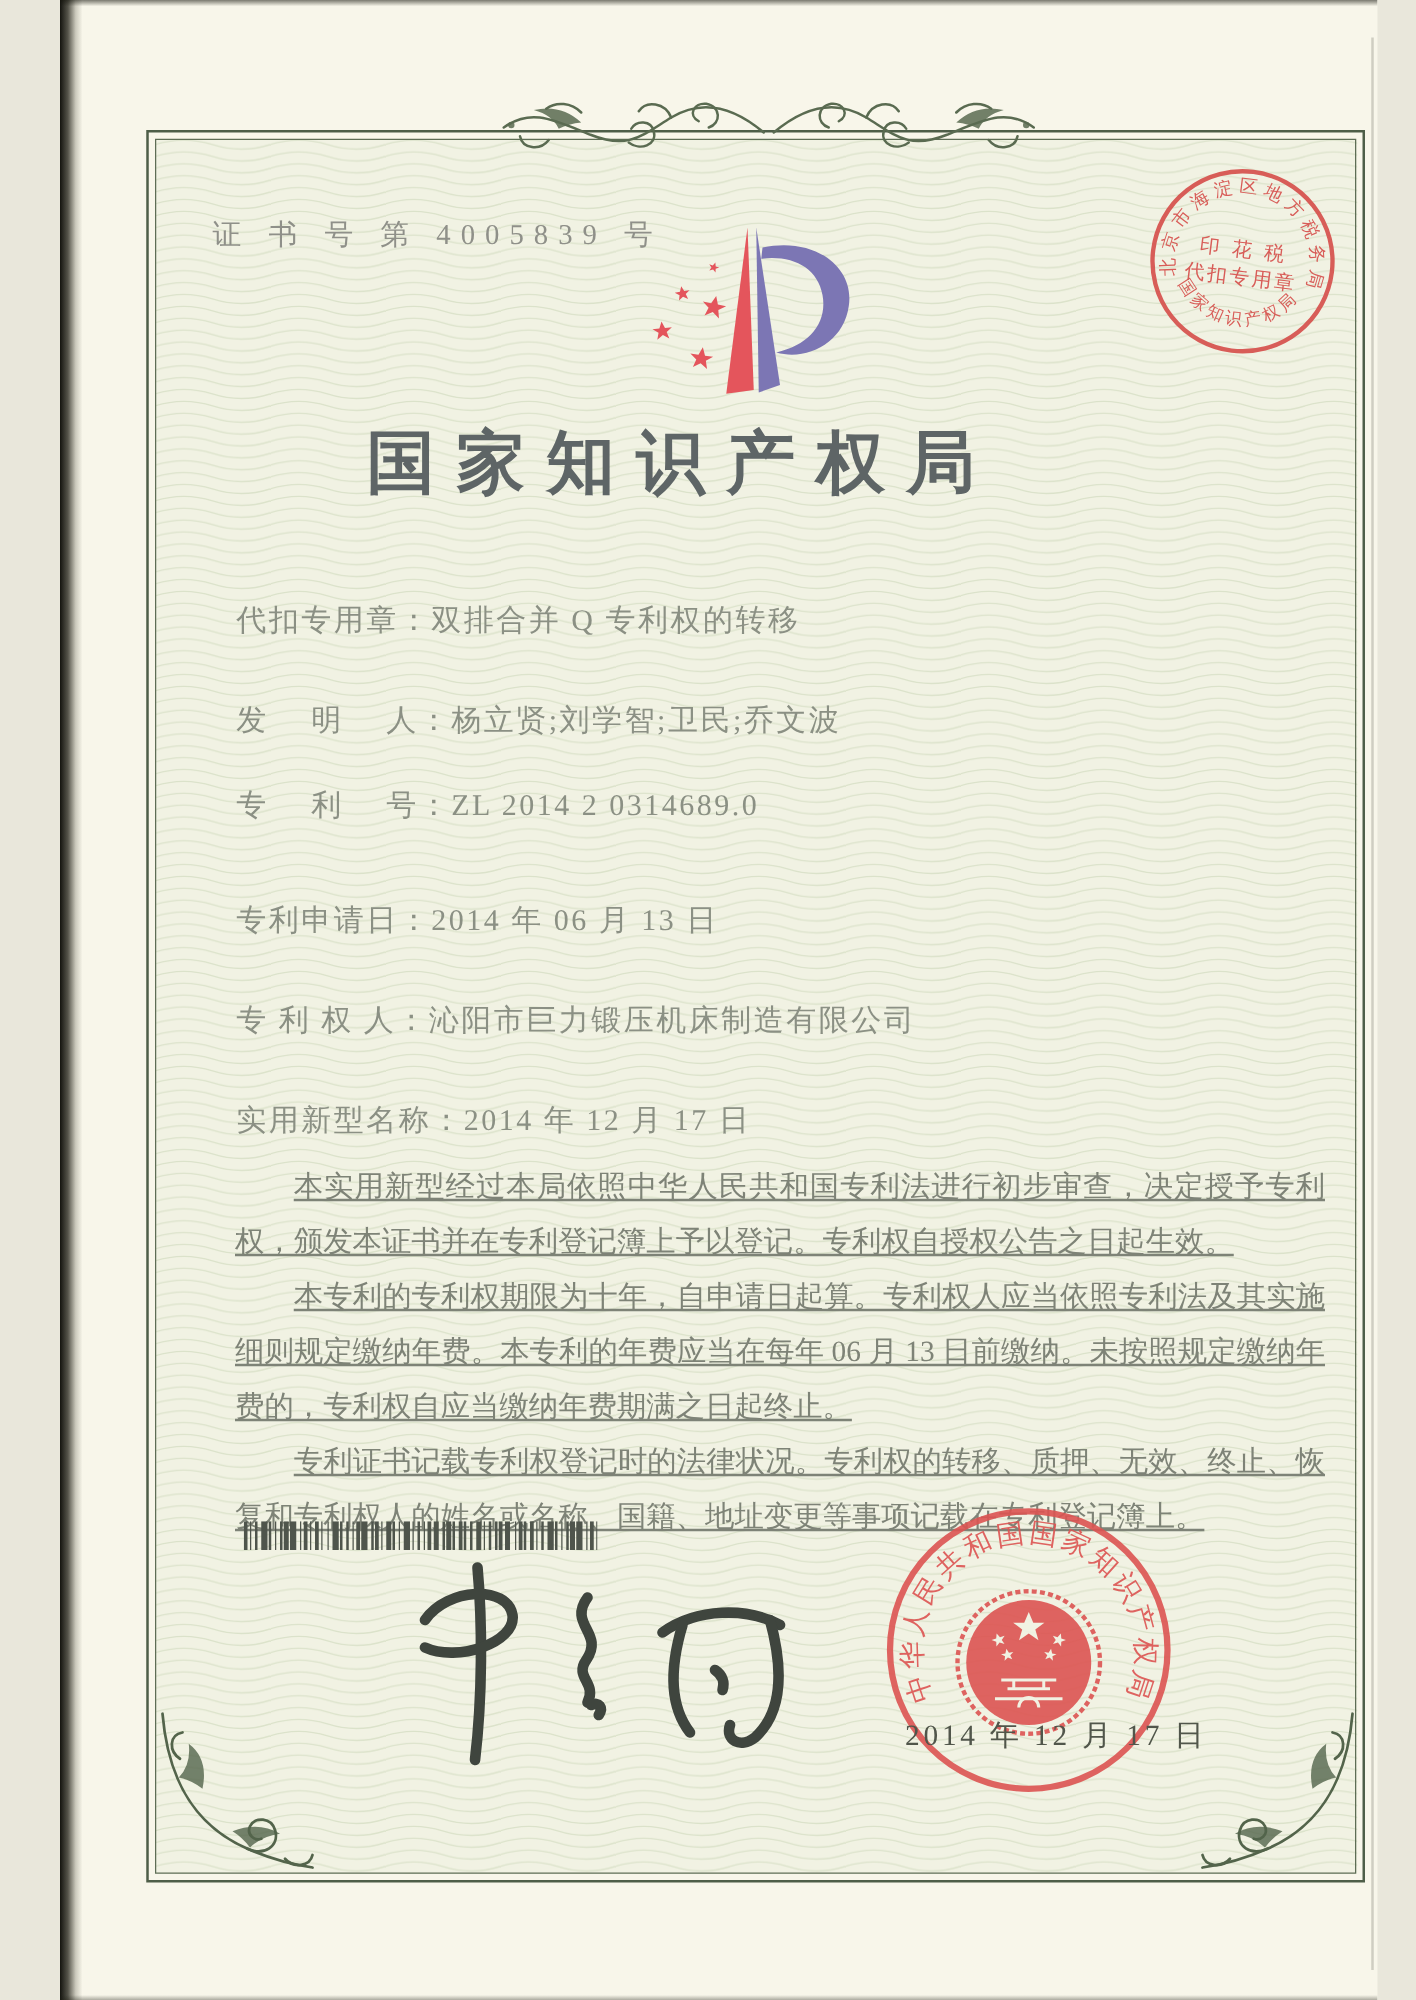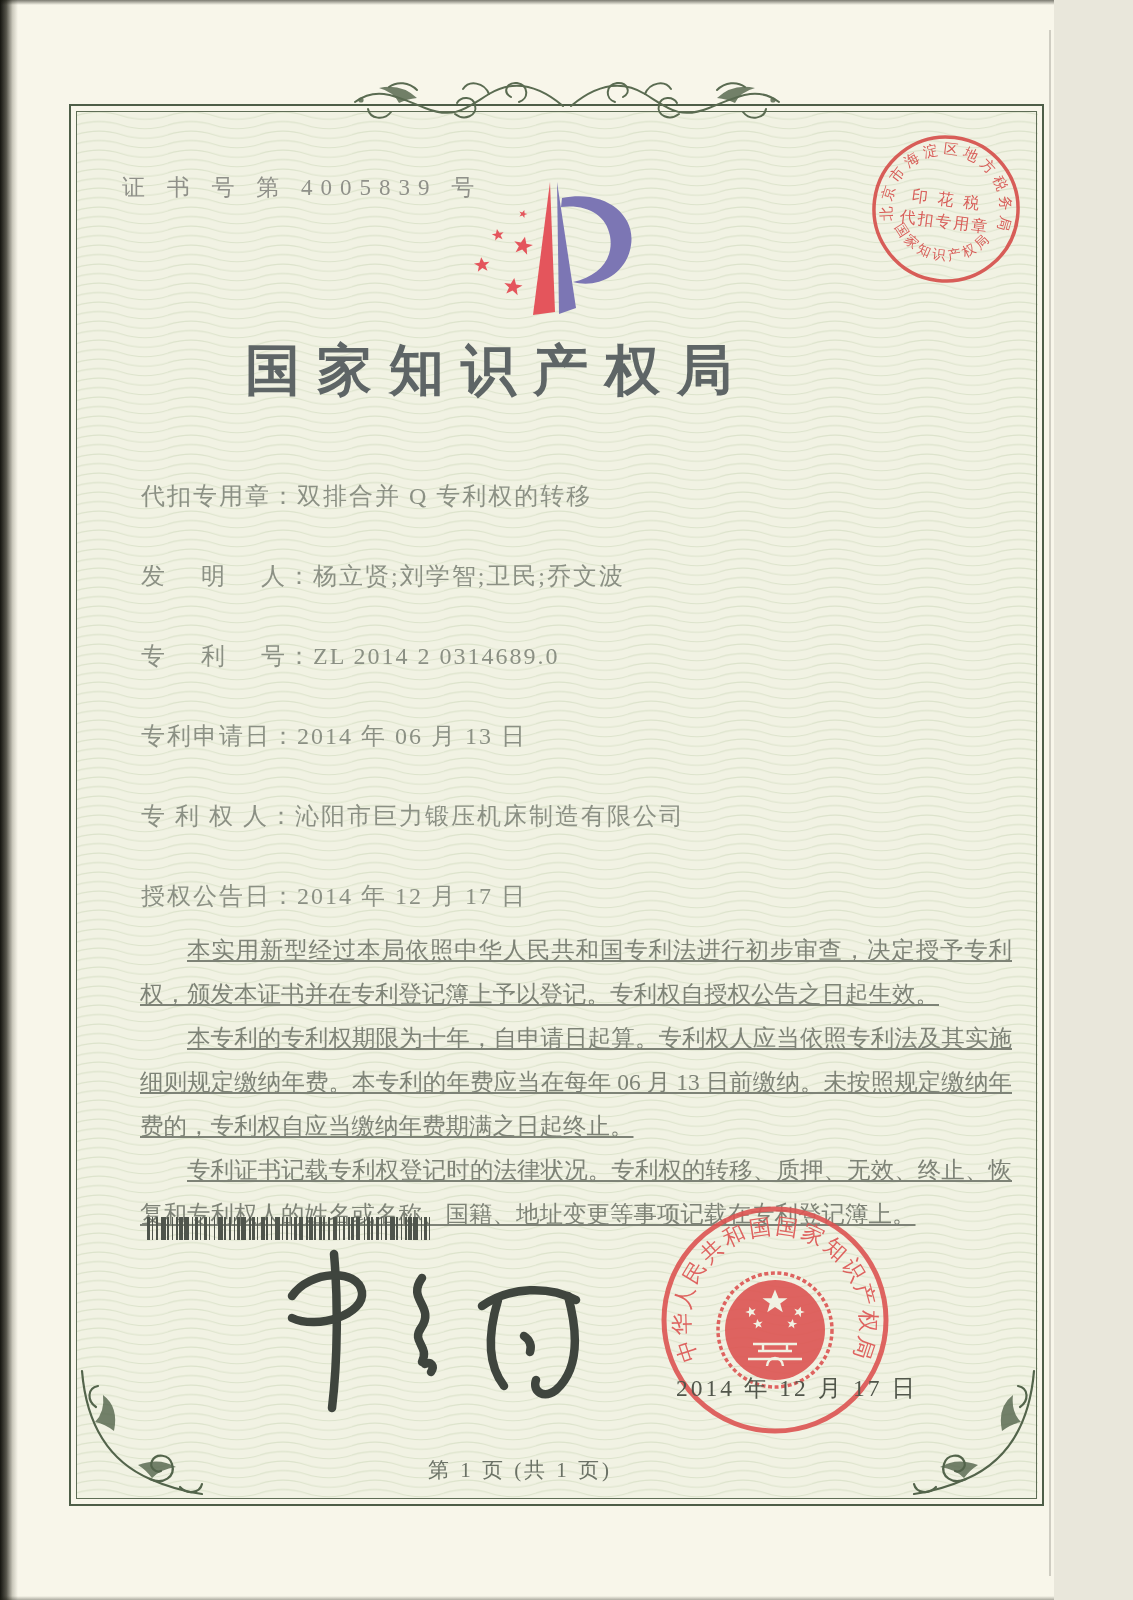--- a/index.html
+++ b/index.html
@@ -1,19 +1,20 @@
 <!DOCTYPE html>
 <html><head>
 <meta charset="utf-8">
 <style>
   html,body{margin:0;padding:0;background:#e9e7db;}
   .page{
     position:relative; width:1054px; height:1600px; overflow:hidden;
     background:#f8f6ea;
     font-family:"Liberation Serif","DejaVu Serif",serif;
+    margin-left:48px;
   }
   
   .spine{position:absolute;left:0;top:0;bottom:0;width:18px;
     background:linear-gradient(90deg,#14140f 0%,#55544a 35%,rgba(120,118,104,.35) 70%,rgba(0,0,0,0) 100%);z-index:9;}
   .top-edge{position:absolute;left:0;top:0;right:0;height:5px;
     background:linear-gradient(180deg,rgba(20,20,12,.55),rgba(0,0,0,0));z-index:9;}
   .right-edge{position:absolute;right:3px;top:30px;bottom:24px;width:2px;background:rgba(100,100,88,.28);z-index:9;}
   .bottom-edge{position:absolute;left:0;right:0;bottom:0;height:4px;
     background:linear-gradient(0deg,rgba(30,30,20,.35),rgba(0,0,0,0));z-index:9;}
 
@@ -144,24 +145,24 @@
       <use href="#star" transform="translate(20,89) scale(0.78) rotate(-6)"></use>
       <use href="#star" transform="translate(51,111) scale(0.92) rotate(8)"></use>
     </g>
   </svg>
 
   <div class="title">国家知识产权局</div>
 
   <div class="fields">
     <div class="field" style="top:8px"><span>代扣专用章：</span><span>双排合并 Q 专利权的转移</span></div>
     <div class="field" style="top:88px"><span>发　 明　 人：</span><span>杨立贤;刘学智;卫民;乔文波</span></div>
-    <div class="field" style="top:168px"><span>专　 利　 号：</span><span>ZL 2014 2 0314689.0</span></div>
+    <div class="field" style="top:156px"><span>专　 利　 号：</span><span>ZL 2014 2 0314689.0</span></div>
     <div class="field" style="top:248px"><span>专利申请日：</span><span>2014 年 06 月 13 日</span></div>
     <div class="field" style="top:328px"><span>专 利 权 人：</span><span>沁阳市巨力锻压机床制造有限公司</span></div>
-    <div class="field" style="top:408px"><span>授权公告日：</span><span>2014 年 12 月 17 日</span></div>
+    <div class="field" style="top:408px"><span>实用新型名称：</span><span>2014 年 12 月 17 日</span></div>
   </div>
 
   <div class="body-text">
     <p>本实用新型经过本局依照中华人民共和国专利法进行初步审查，决定授予专利权，颁发本证书并在专利登记簿上予以登记。专利权自授权公告之日起生效。</p>
     <p>本专利的专利权期限为十年，自申请日起算。专利权人应当依照专利法及其实施细则规定缴纳年费。本专利的年费应当在每年 06 月 13 日前缴纳。未按照规定缴纳年费的，专利权自应当缴纳年费期满之日起终止。</p>
     <p>专利证书记载专利权登记时的法律状况。专利权的转移、质押、无效、终止、恢复和专利权人的姓名或名称、国籍、地址变更等事项记载在专利登记簿上。</p>
   </div>
 
   <div class="barcode">
       <i style="width:3.1px;"></i>
@@ -323,21 +324,20 @@
           <path d="M103 151 H137"></path>
           <path d="M93 159 H147"></path>
           <path d="M108 144 V151 M132 144 V151"></path>
           <path d="M112 166 a8 8 0 0 1 16 0"></path>
         </g>
       </g>
     </g>
   </svg>
   <div class="seal-date">2014 年 12 月 17 日</div>
 
-  <div class="footer">第 1 页 (共 1 页)</div>
 
   <svg class="tax-seal" width="160" height="160" viewBox="0 0 160 160">
     <g fill="#d6514d" stroke="#d6514d">
       <circle cx="80" cy="80" r="72" fill="none" stroke-width="3.5"></circle>
       <defs>
         <path id="taxTop" d="M28.3 98.8 A55 55 0 1 1 131.7 98.8" fill="none"></path>
         <path id="taxBottom" d="M33 106 A57 57 0 0 0 127 106" fill="none"></path>
       </defs>
       <text font-size="14.5" letter-spacing="4.5" stroke="none" font-family="'Liberation Serif',serif">
         <textPath href="#taxTop" startOffset="50%" text-anchor="middle">北京市海淀区地方税务局</textPath>

